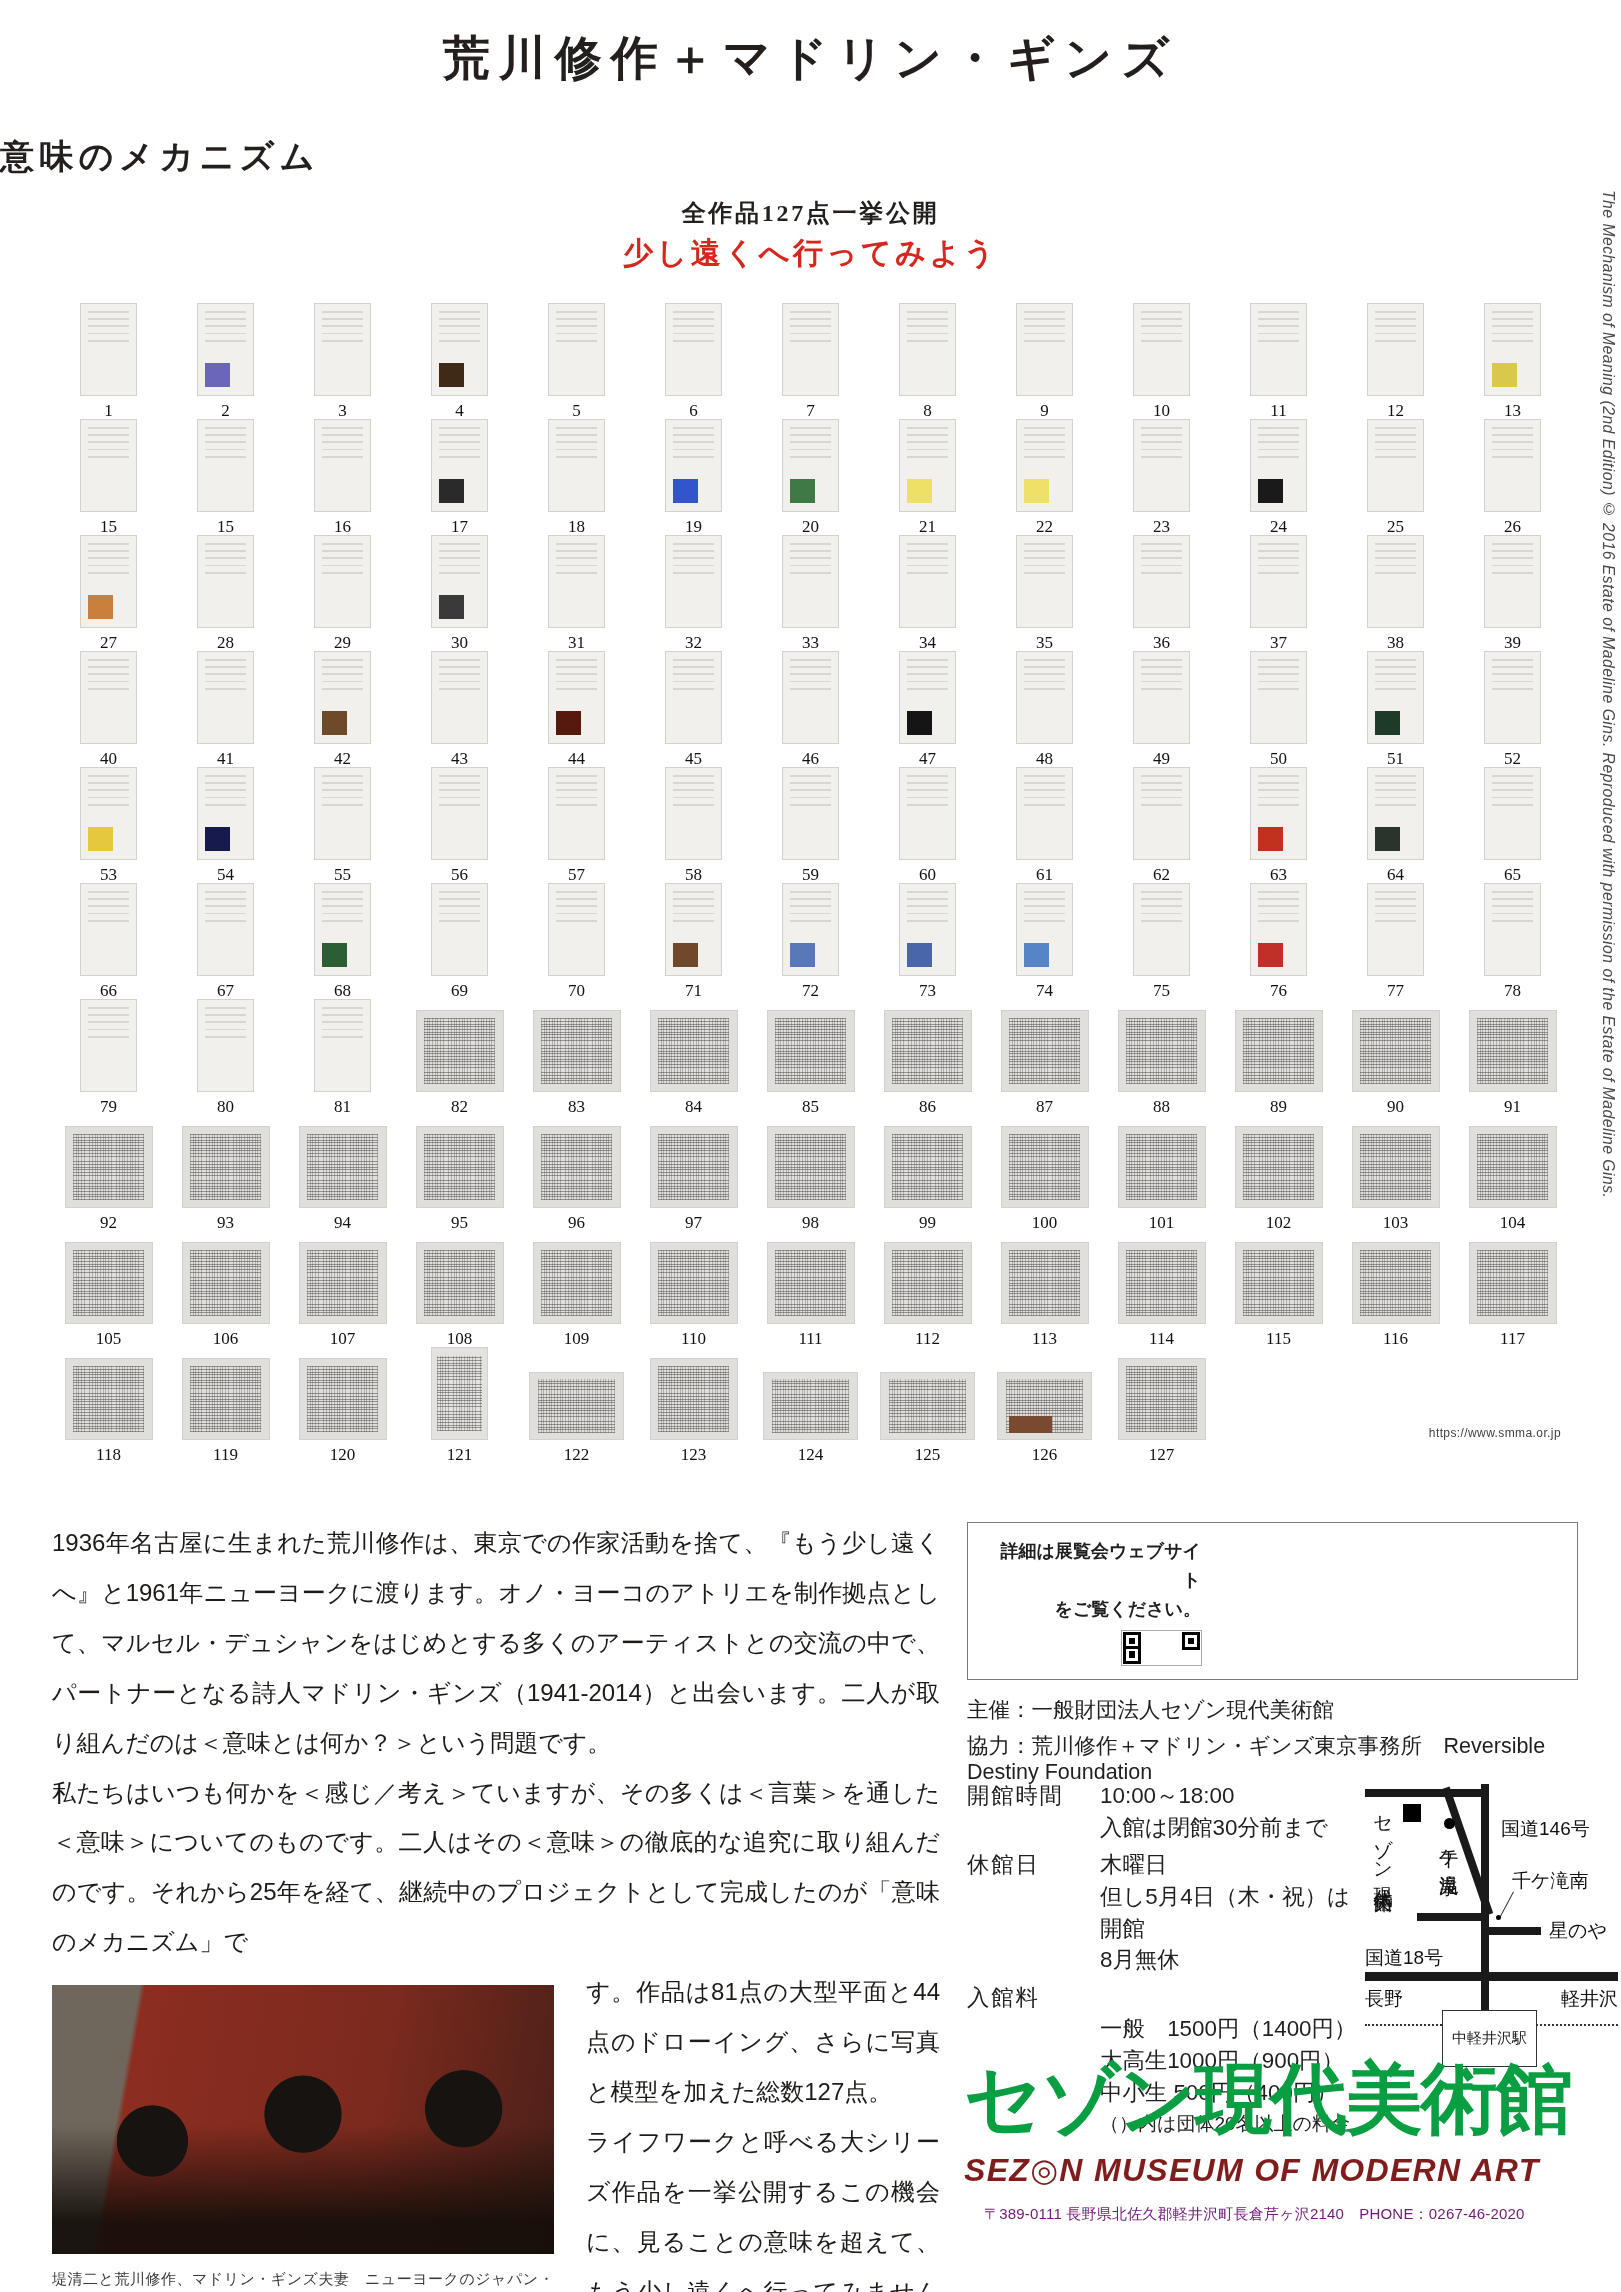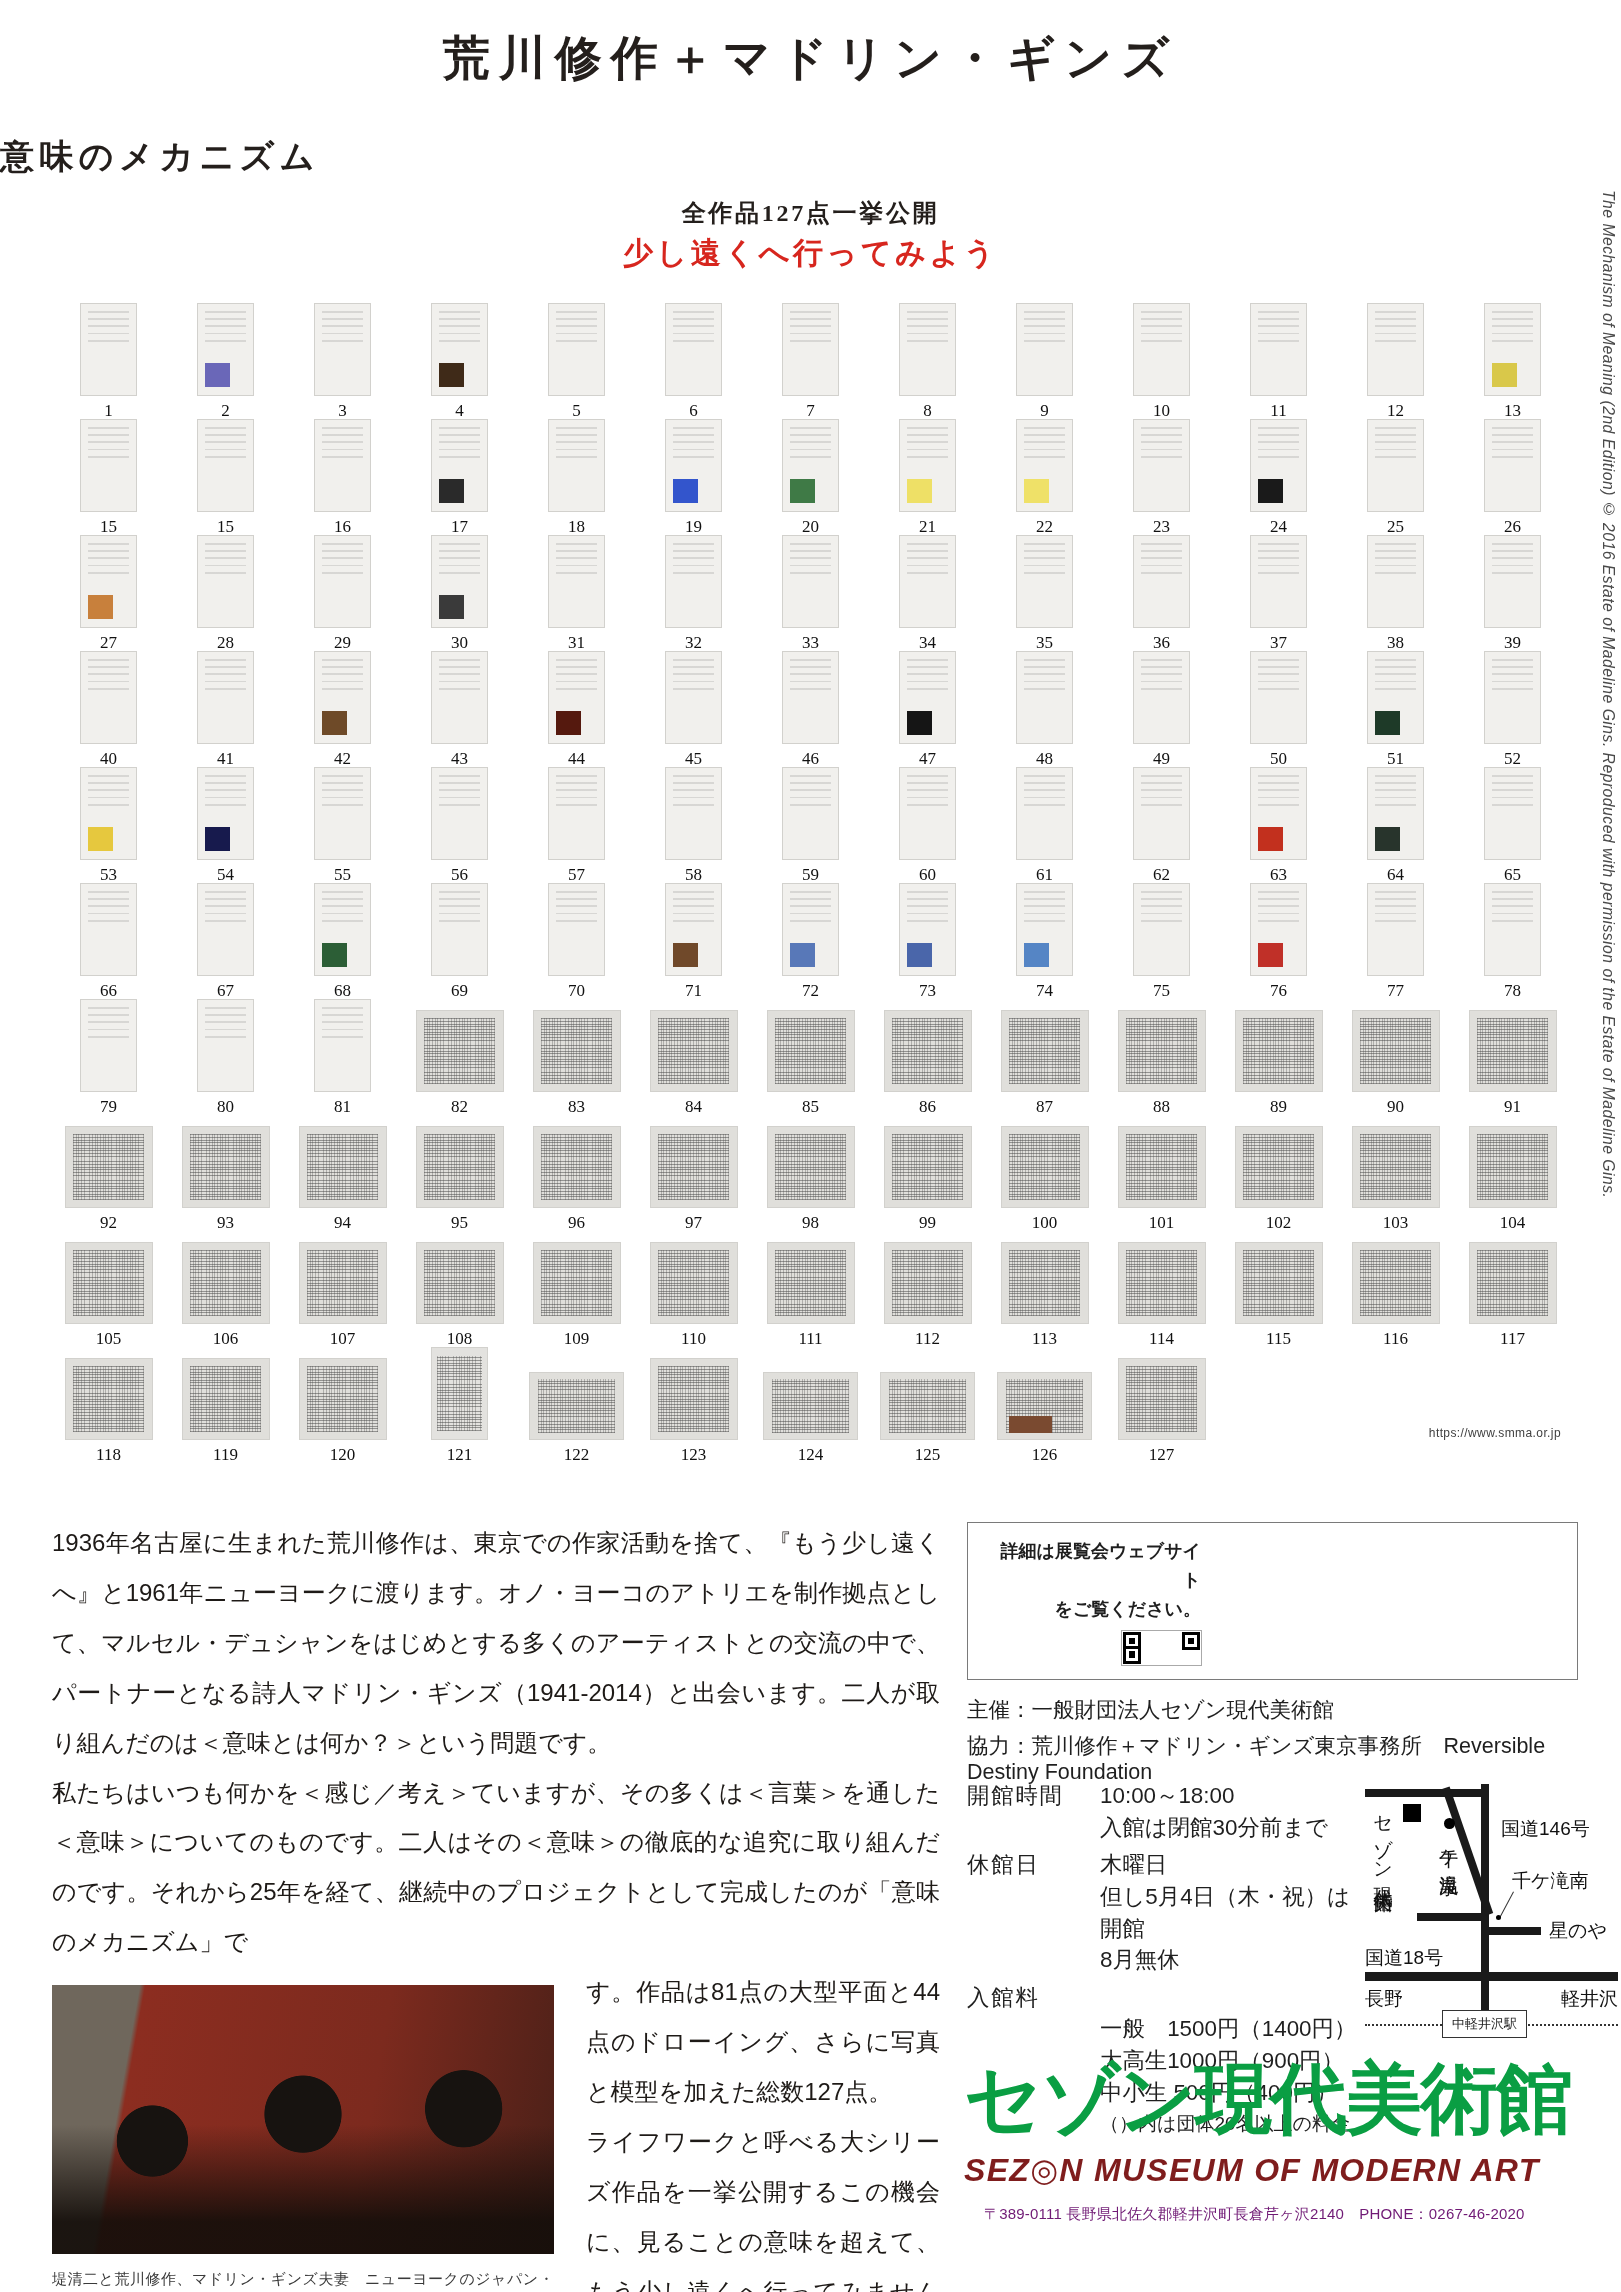--- a/index.html
+++ b/index.html
@@ -97,21 +97,21 @@
   .mk-onsen{position:absolute;left:79px;top:34px;width:10.7px;height:10.7px;border-radius:50%;background:#000;}
   .dot1{position:absolute;left:109px;top:131px;width:5.4px;height:5.4px;border-radius:50%;background:#000;}
   .dot2{position:absolute;left:131px;top:131px;width:5.4px;height:5.4px;border-radius:50%;background:#000;}
   .callout{position:absolute;left:134px;top:104px;width:1.3px;height:30px;background:#333;
            transform:rotate(28deg);transform-origin:bottom left;}
   .r-mid{left:52px;top:129px;width:66px;height:8px;}
   .r-hoshi{left:124px;top:143px;width:52px;height:8px;}
   .r-18{left:0;top:188px;width:253px;height:9px;}
   .rail{position:absolute;left:0;top:240px;width:253px;border-top:2.7px dotted #333;}
   .station{position:absolute;left:77px;top:226px;background:#fff;border:1.3px solid #333;
-           padding:4px 9px;font-size:13px;}
+           padding:18px 9px;font-size:15px;}
 
   
   .logo-jp{left:964px;top:2060px;width:620px;font-size:77px;font-weight:bold;
            letter-spacing:-1.8px;line-height:1;white-space:nowrap;}
   .logo-en{left:964px;top:2151px;width:620px;font-size:32px;font-weight:bold;
            letter-spacing:1.3px;white-space:nowrap;}
   .addr{left:984px;top:2205px;width:645px;font-size:15px;color:#701a75;letter-spacing:0.2px;}
 </style>
 </head>
 <body>

